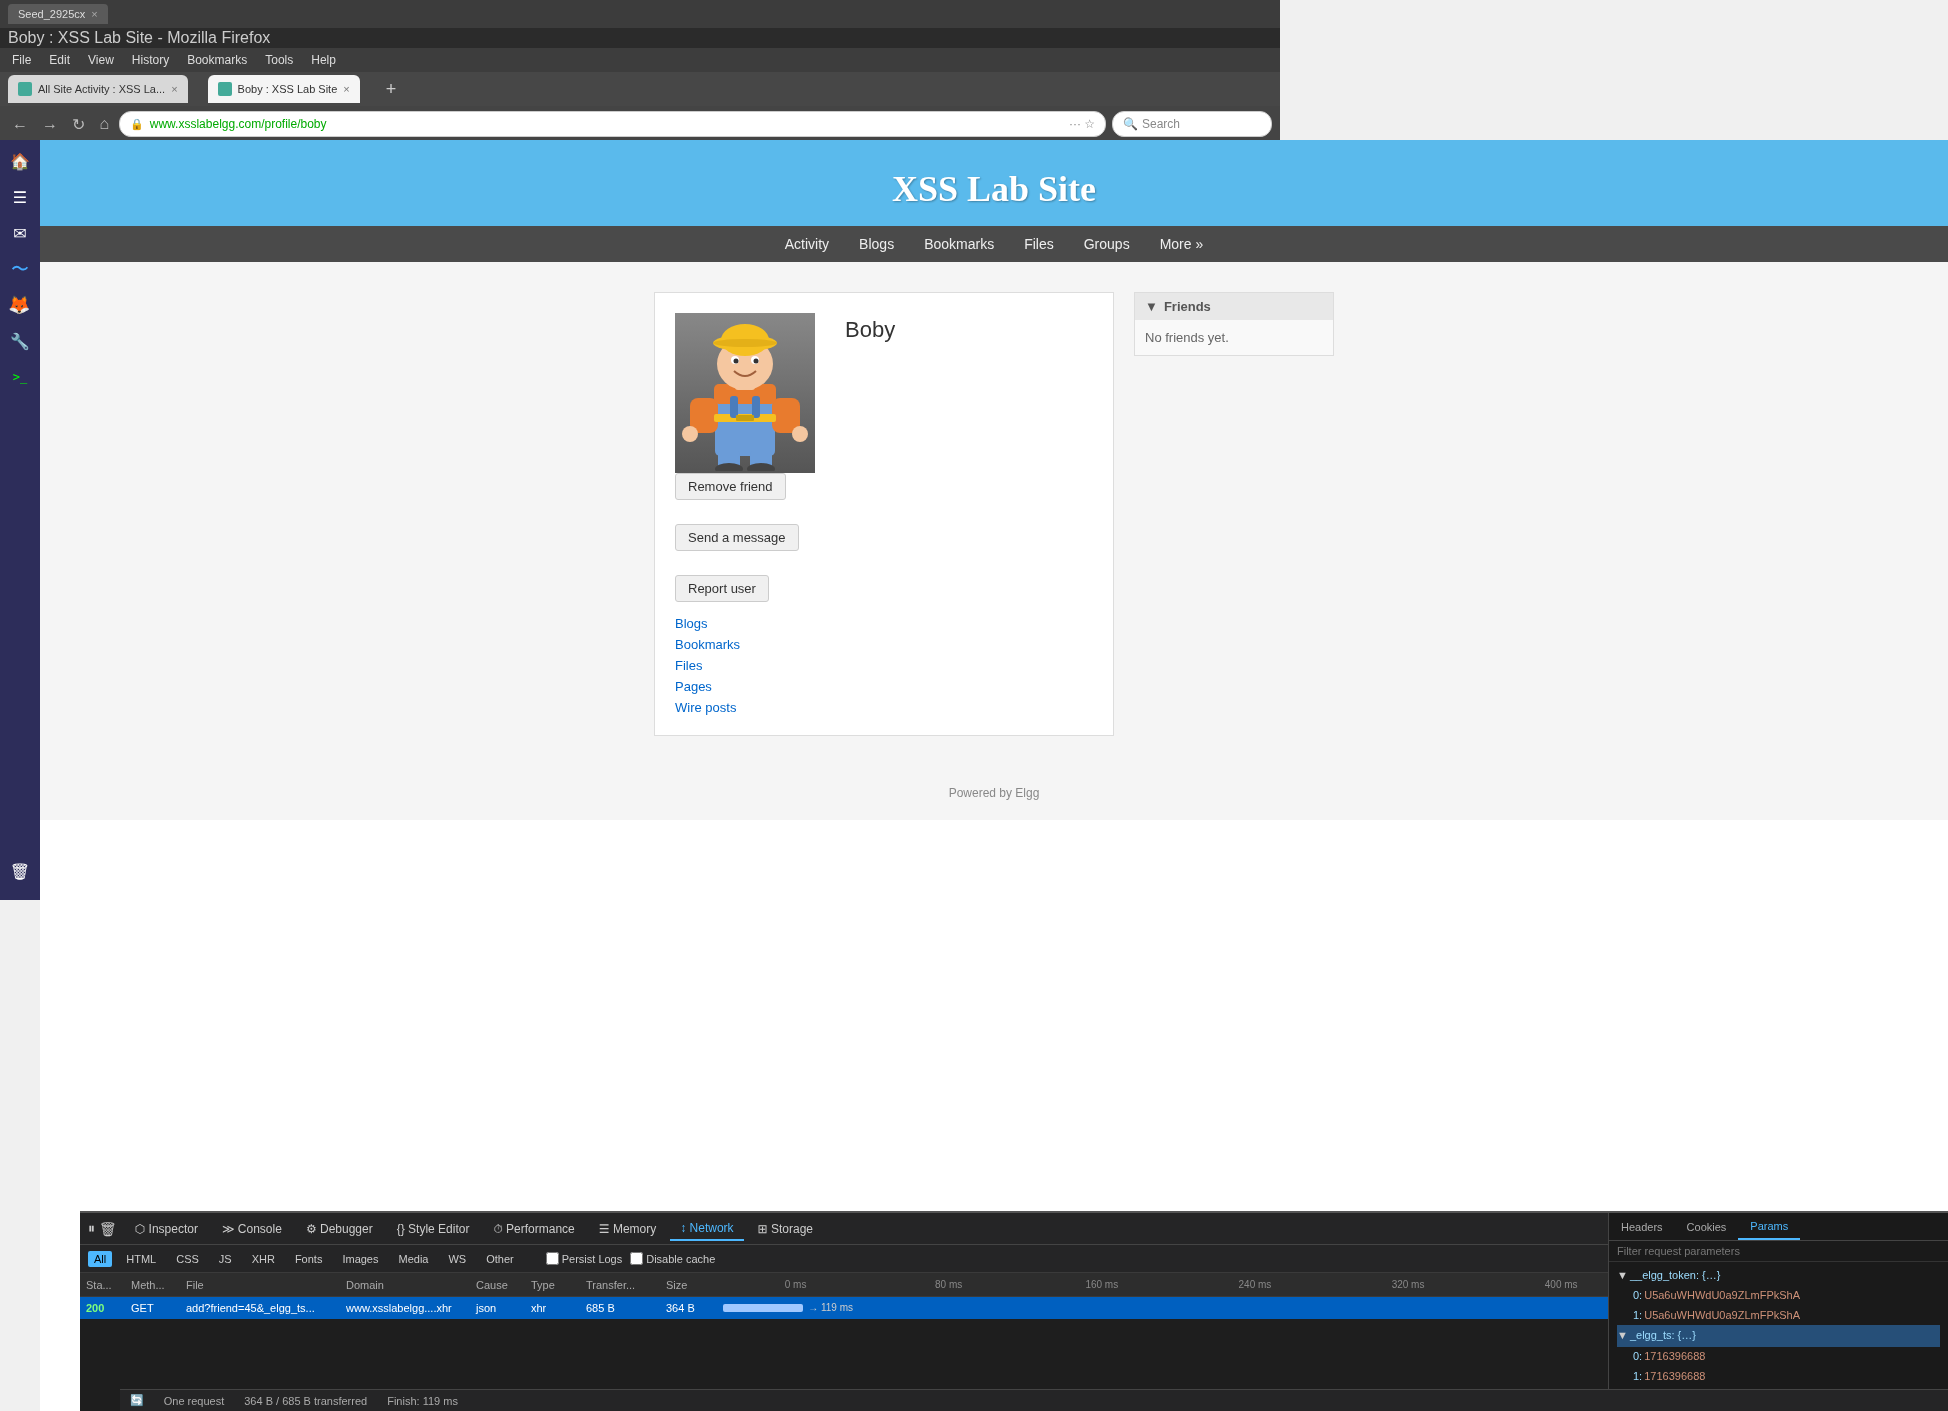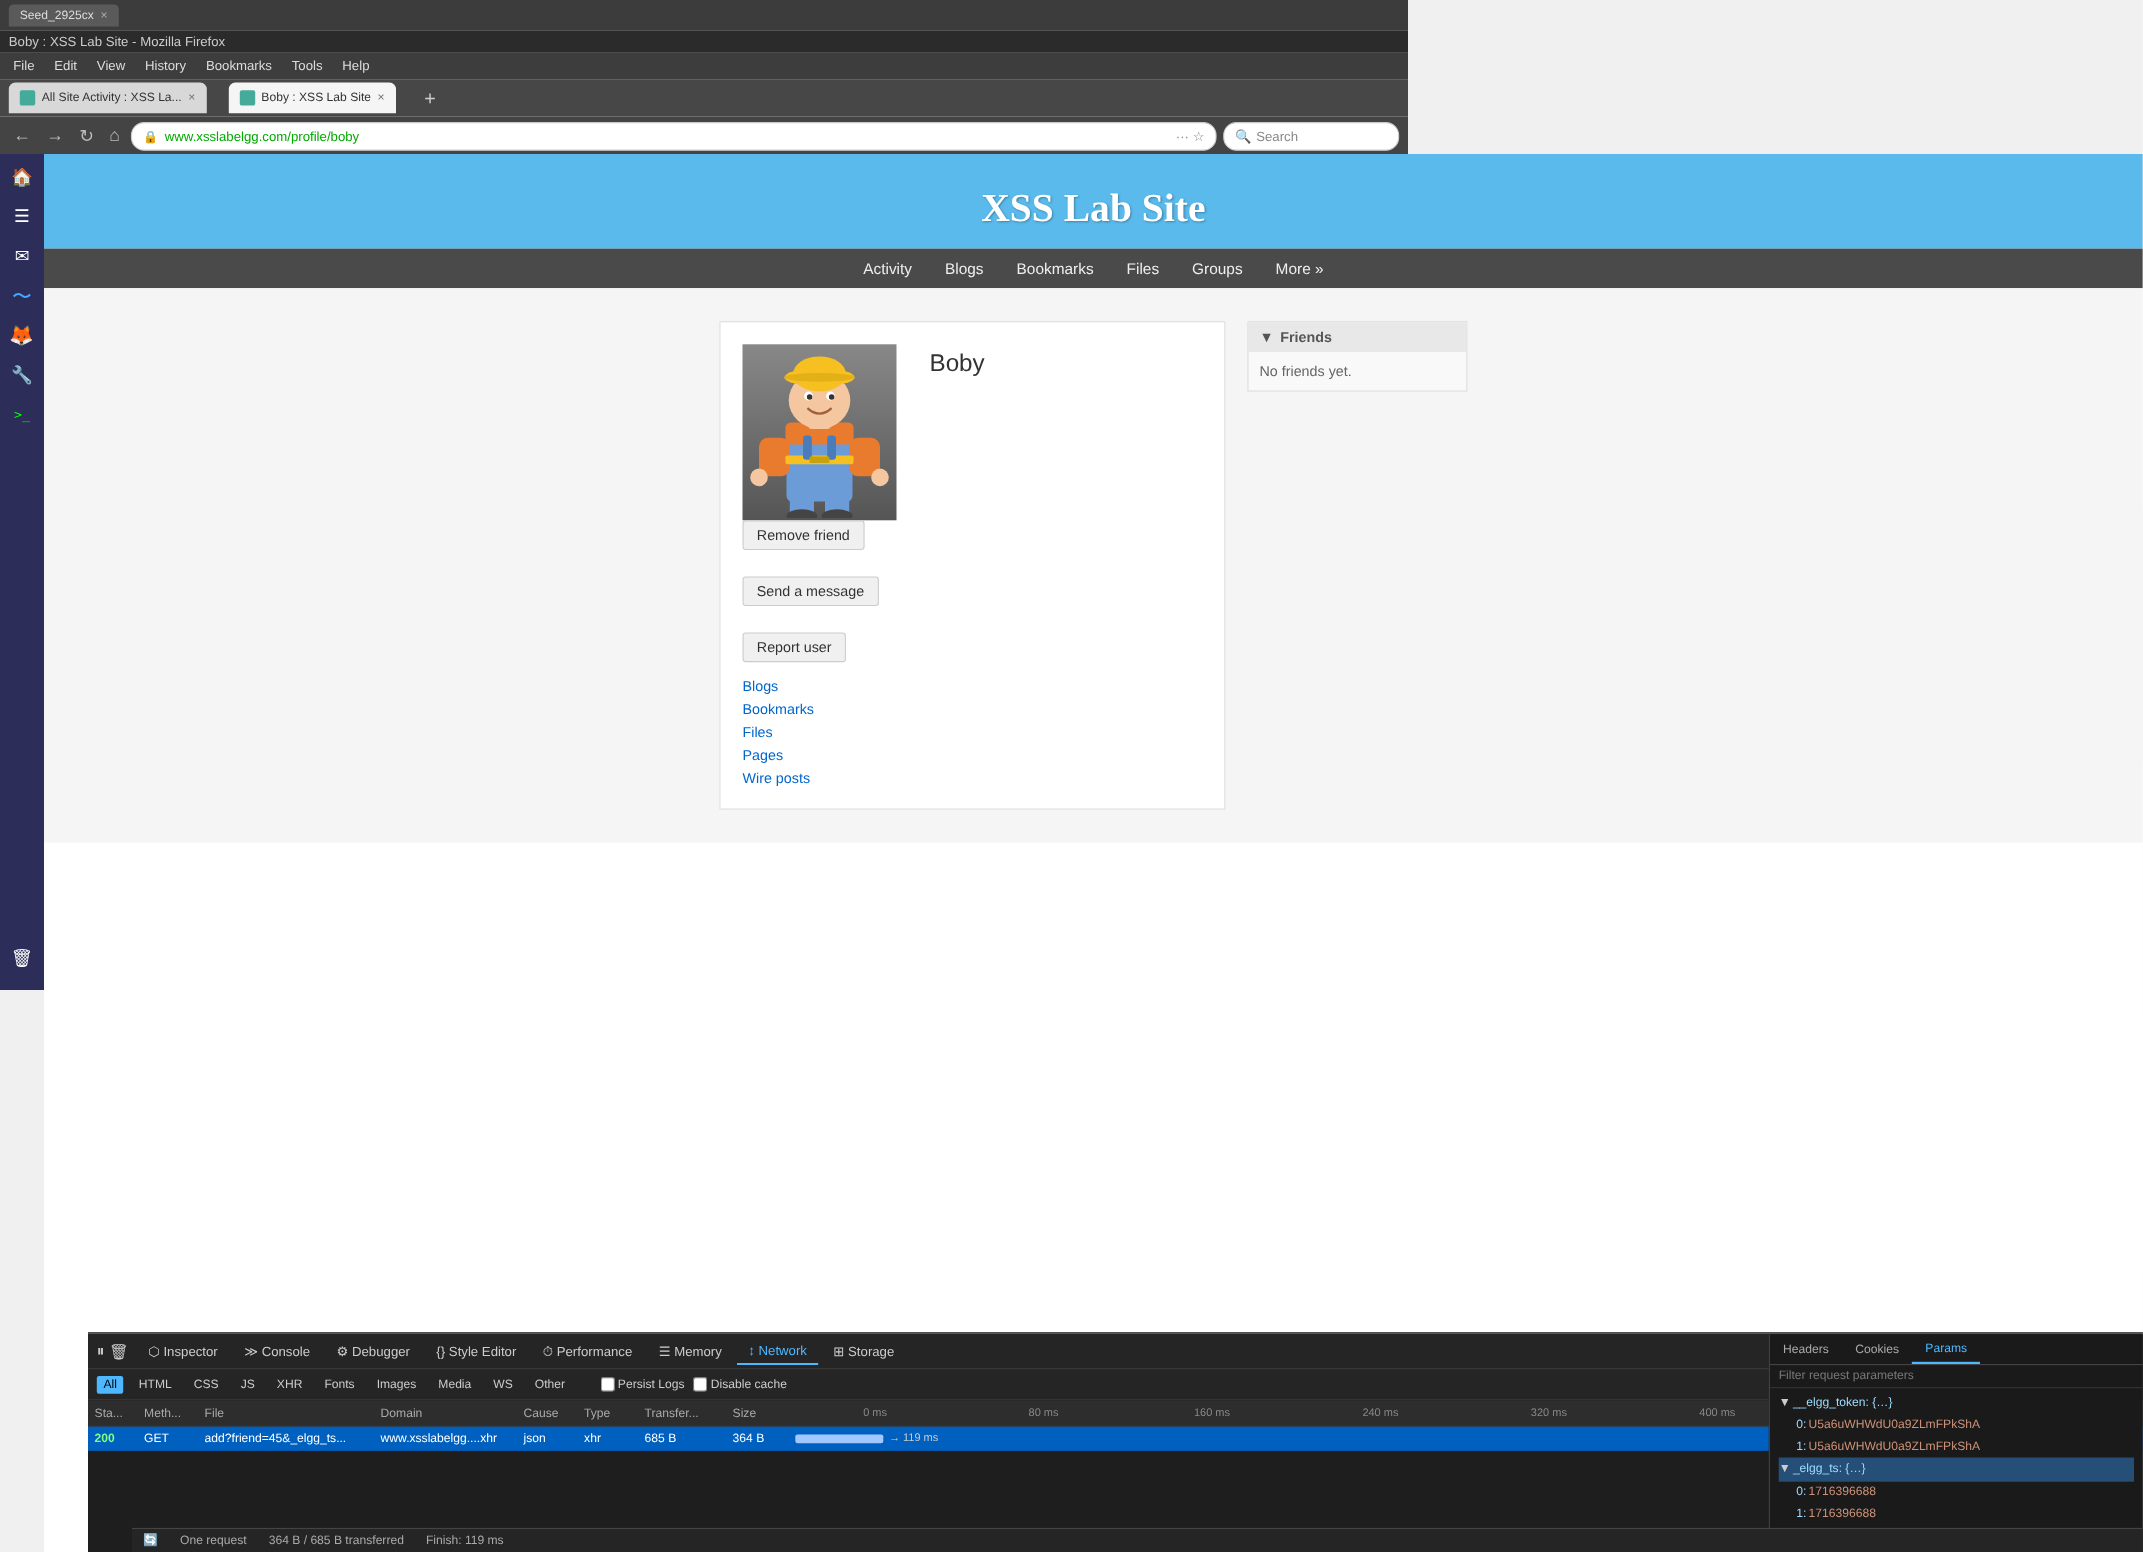--- a/index.html
+++ b/index.html
@@ -24,21 +24,21 @@
       display: flex;
       align-items: center;
       gap: 6px;
     }
     .os-tab .close-x { color: #aaa; cursor: pointer; }
 
     
     .ff-titlebar {
       background: #2b2b2b;
       color: #ccc;
-      font-size: 12px;
+      font-size: 16px;
       padding: 2px 8px;
       height: 20px;
       display: flex;
       align-items: center;
     }
 
     
     .menu-bar {
       background: #3d3d3d;
       display: flex;
@@ -656,20 +656,23 @@
       <div class="friends-header">
         <span>▼</span>
         <span>Friends</span>
       </div>
       <div class="friends-body">
         <span>No friends yet.</span>
       </div>
     </div>
   </div>
 
+  <div class="site-footer">
+    <span>Powered by Elgg</span>
+  </div>
 
   <div class="devtools">
 
     <div class="devtools-tabs">
       <span class="devtools-pause">⏸</span>
       <span class="devtools-trash">🗑</span>
       <span class="devtools-tab-btn">⬡ Inspector</span>
       <span class="devtools-tab-btn">≫ Console</span>
       <span class="devtools-tab-btn">⚙ Debugger</span>
       <span class="devtools-tab-btn">{} Style Editor</span>

